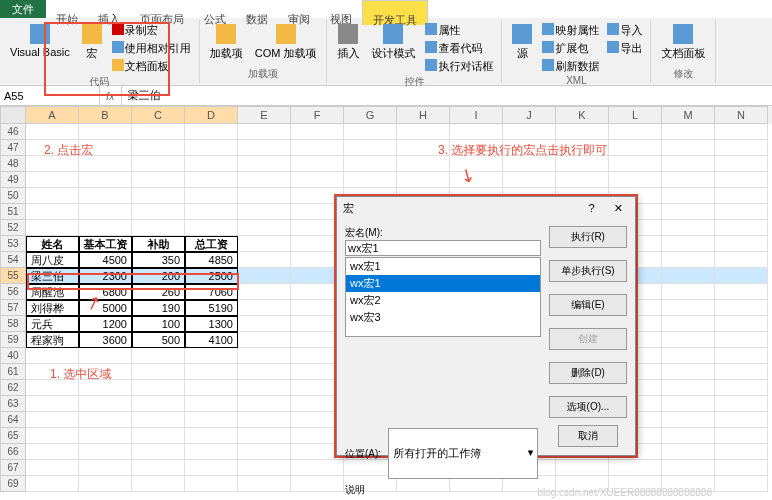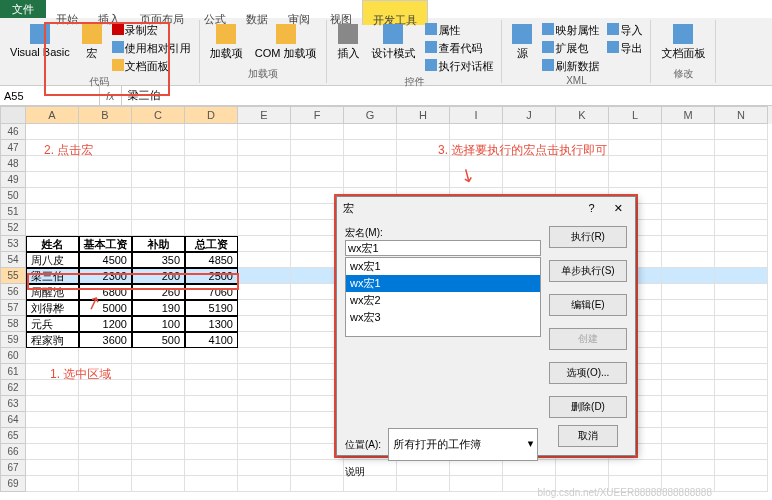--- a/index.html
+++ b/index.html
@@ -43,21 +43,21 @@
 .dlg-close{padding:0 6px;cursor:pointer}
 .dlg-body{padding:6px 8px;display:flex;gap:8px}
 .dlg-left{flex:1}
 .dlg-input{width:100%;border:1px solid #999;padding:1px 2px;background:#fff}
 .dlg-list{border:1px solid #999;background:#fff;height:80px;margin-top:1px;font-size:10px}
 .dlg-list div{padding:1px 4px}
 .dlg-list .sel{background:#0078d7;color:#fff}
 .dlg-right{display:flex;flex-direction:column;gap:12px;width:78px}
 .dlg-btn{border:1px solid #999;background:#e8e8e8;padding:3px 4px;text-align:center;cursor:pointer;font-size:10px}
 .dlg-bottom{padding:4px 8px}
-.dlg-sel{border:1px solid #999;background:#fff;padding:8px 4px;display:inline-block;width:150px;margin-left:4px}
+.dlg-sel{border:1px solid #999;background:#fff;padding:17px 4px;display:inline-block;width:150px;margin-left:4px}
 .dlg-footer{position:absolute;bottom:8px;right:17px}
 .watermark{position:absolute;bottom:2px;right:60px;color:#ccc;font-size:10px}
 </style>
 </head>
 <body>
 
 <div class="ribbon-tabs">
   <div class="file-tab">文件</div>
   <div class="tab">开始</div>
   <div class="tab">插入</div>
@@ -438,21 +438,21 @@
         <div class="cell"></div>
         <div class="cell"></div>
         <div class="cell"></div>
         <div class="cell"></div>
         <div class="cell"></div>
         <div class="cell"></div>
         <div class="cell"></div>
         <div class="cell"></div>
       </div>
       <div class="row">
-        <div class="rh">60</div>
+        <div class="rh">40</div>
         <div class="cell"></div>
         <div class="cell"></div>
         <div class="cell"></div>
         <div class="cell"></div>
         <div class="cell"></div>
         <div class="cell"></div>
         <div class="cell"></div>
         <div class="cell"></div>
         <div class="cell"></div>
         <div class="cell"></div>
@@ -627,22 +627,22 @@
           <div class="sel">wx宏1</div>
           <div>wx宏2</div>
           <div>wx宏3</div>
         </div>
     </div>
     <div class="dlg-right">
       <div class="dlg-btn">执行(R)</div>
       <div class="dlg-btn">单步执行(S)</div>
       <div class="dlg-btn">编辑(E)</div>
       <div class="dlg-btn" style="color:#aaa">创建</div>
+      <div class="dlg-btn">删除(D)</div>
       <div class="dlg-btn">选项(O)...</div>
-      <div class="dlg-btn">删除(D)</div>
     </div>
   </div>
   <div class="dlg-bottom">
     <span style="font-size:10px">位置(A):</span>
     <span class="dlg-sel"><span>所有打开的工作簿</span> <span style="float:right">▾</span></span>
     <div style="font-size:10px;margin-top:4px">说明</div>
   </div>
   <div class="dlg-footer">
     <div class="dlg-btn" style="width:60px">取消</div>
   </div>

